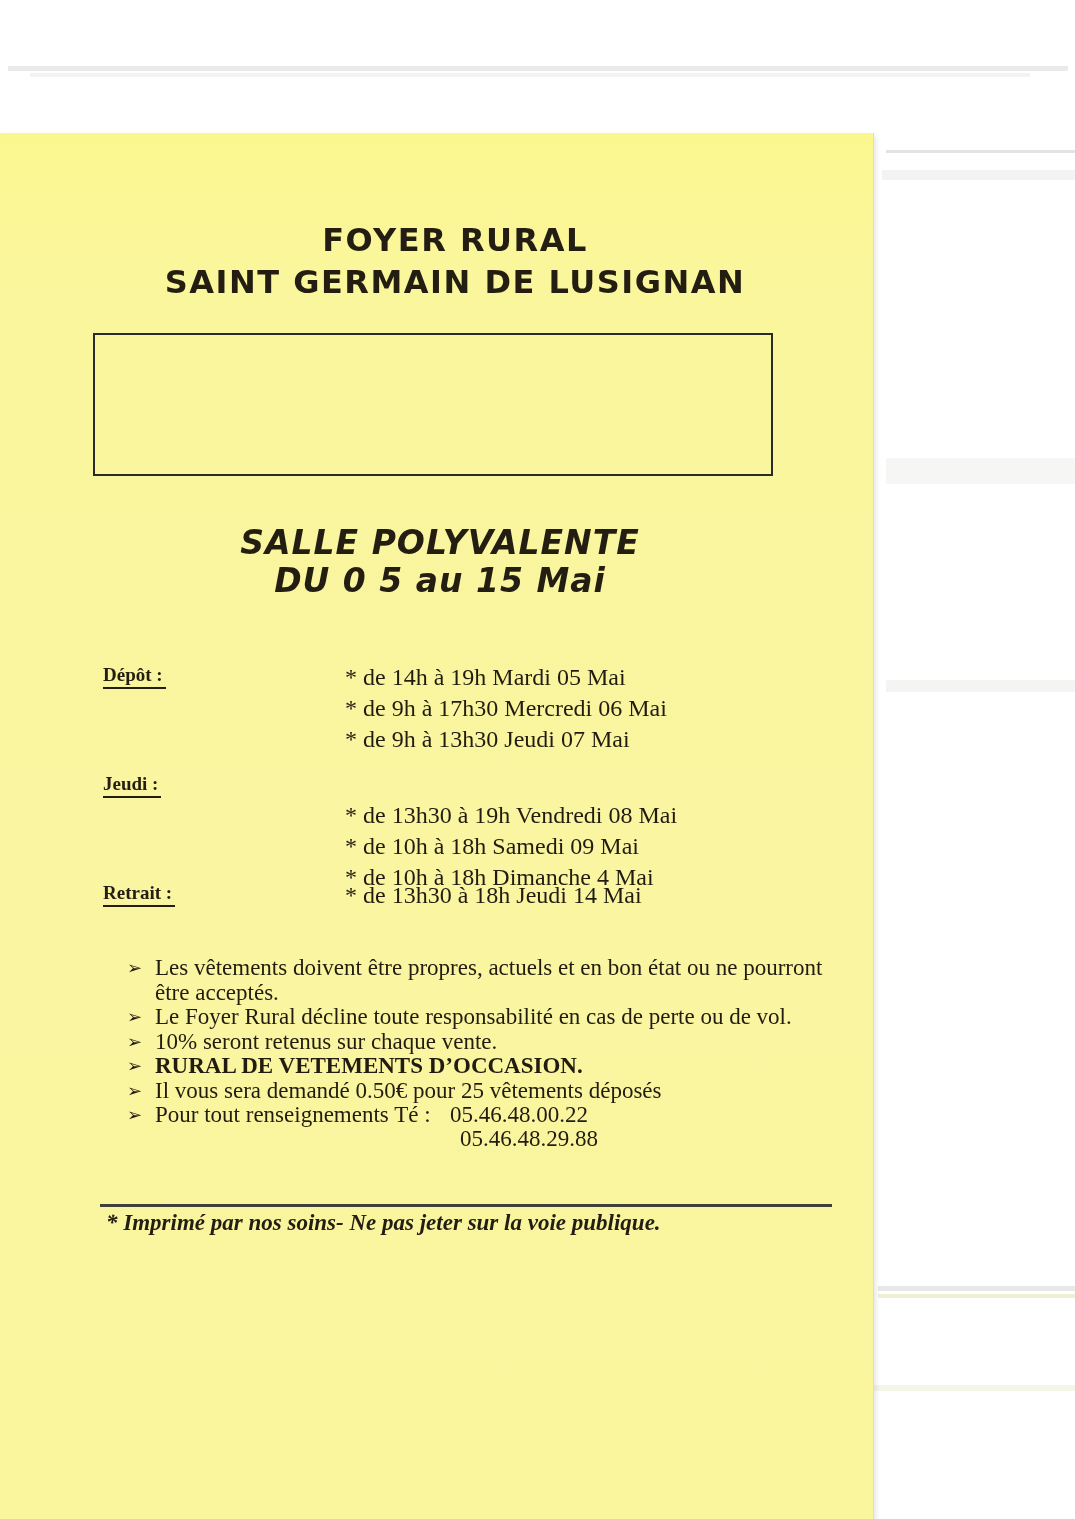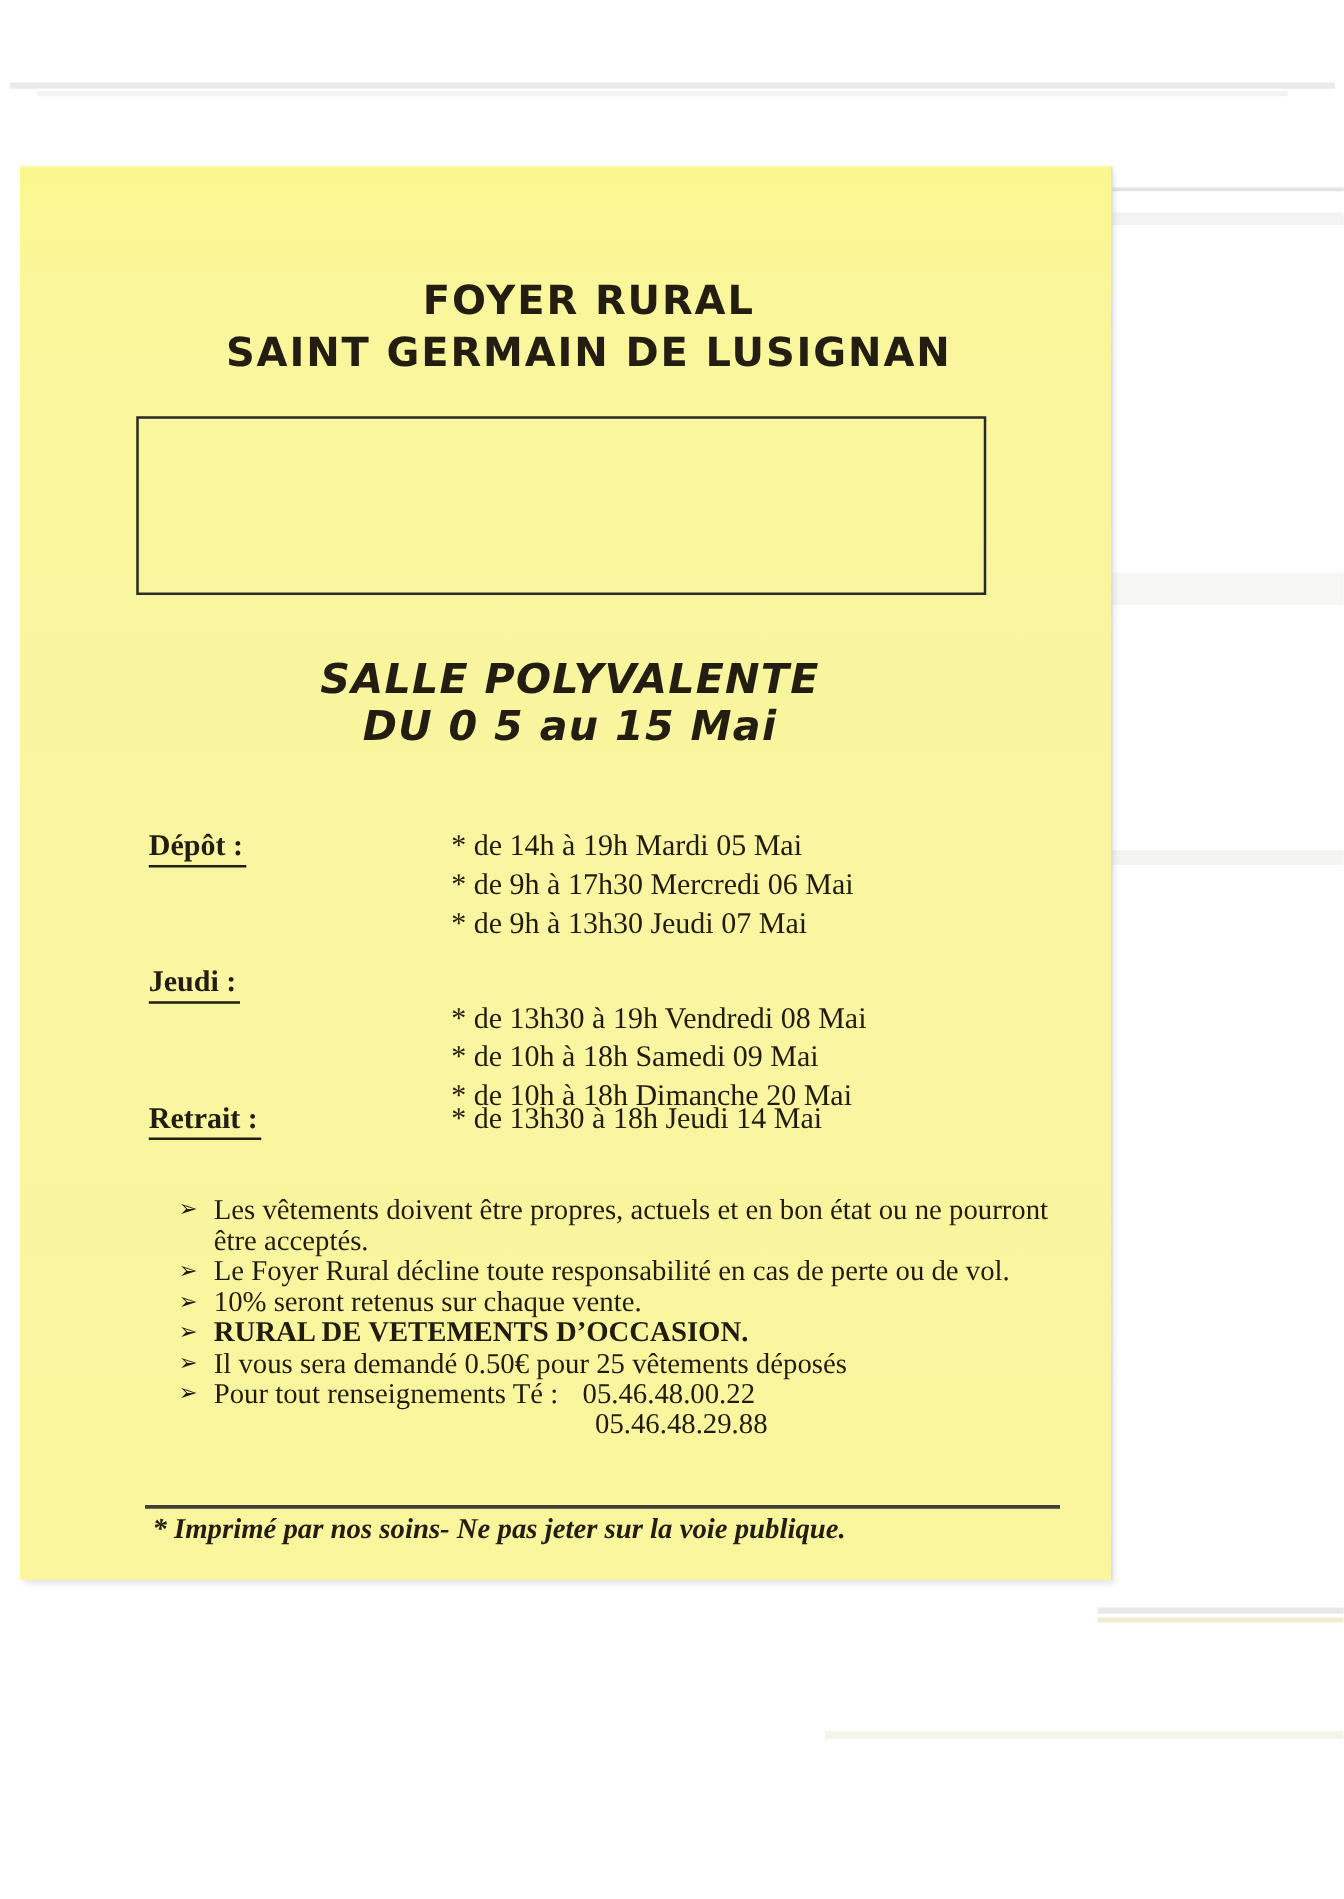--- a/index.html
+++ b/index.html
@@ -10,24 +10,23 @@
     overflow: hidden;
     font-family: "Liberation Serif", serif;
   }
   
   .artifact { position: absolute; pointer-events: none; }
 
   
   .paper {
     position: absolute;
     left: 0; top: 133px;
-    width: 873px; height: 1131px;
+    width: 873px; height: 1386px;
     background: linear-gradient(180deg, #fbf78f 0%, #faf69c 10%, #f9f5a1 55%, #faf69d 100%);
     box-shadow: 1px 0 0 #dcdcd2, 3px 3px 5px rgba(0,0,0,0.10);
-    margin-left: 16px;
   }
   .abs { position: absolute; }
   .centered { transform: translateX(-50%); white-space: nowrap; text-align: center; }
 
   .header-line {
     font-family: "DejaVu Sans", sans-serif;
     font-weight: bold;
     font-size: 32px;
     letter-spacing: 1.5px;
     color: #241e12;
@@ -60,21 +59,21 @@
     font-weight: bold;
     font-style: italic;
     font-size: 33px;
     letter-spacing: 1px;
     color: #241e12;
   }
 
   .sched-label {
     left: 103px;
     font-weight: bold;
-    font-size: 24px;
+    font-size: 19px;
     color: #241e12;
   }
   .sched-label span {
     display: inline-block;
     border-bottom: 2px solid #241e12;
     padding: 0 3px 1px 0;
   }
   .sched-items {
     left: 345px;
     font-size: 24px;
@@ -146,21 +145,21 @@
     <div>* de 9h à 17h30 Mercredi 06 Mai</div>
     <div>* de 9h à 13h30 Jeudi 07 Mai</div>
   </div>
 
   <div class="abs sched-label" style="top:640px;">
     <span>Jeudi :</span>
   </div>
   <div class="abs sched-items" style="top:667px;">
     <div>* de 13h30 à 19h Vendredi 08 Mai</div>
     <div>* de 10h à 18h Samedi 09 Mai</div>
-    <div>* de 10h à 18h Dimanche 20 Mai</div>
+    <div>* de 10h à 18h Dimanche 4 Mai</div>
   </div>
 
   <div class="abs sched-label" style="top:749px;">
     <span>Retrait :</span>
   </div>
   <div class="abs sched-items" style="top:747px;">
     <div>* de 13h30 à 18h Jeudi 14 Mai</div>
   </div>
 
   <div class="abs notes">

